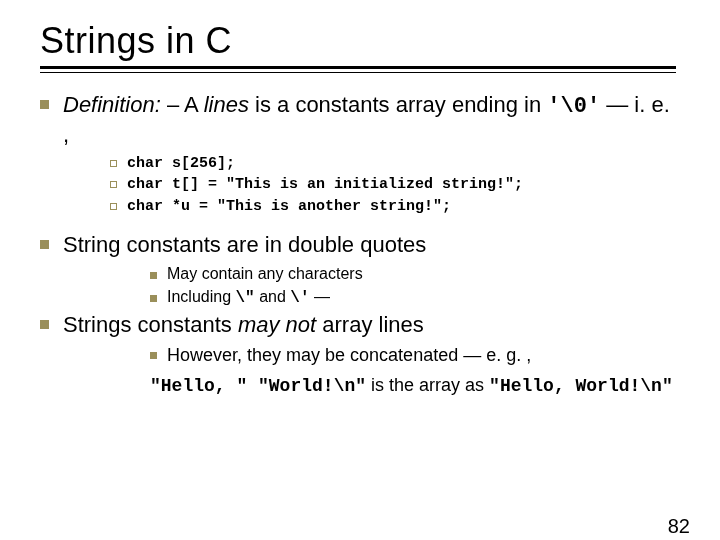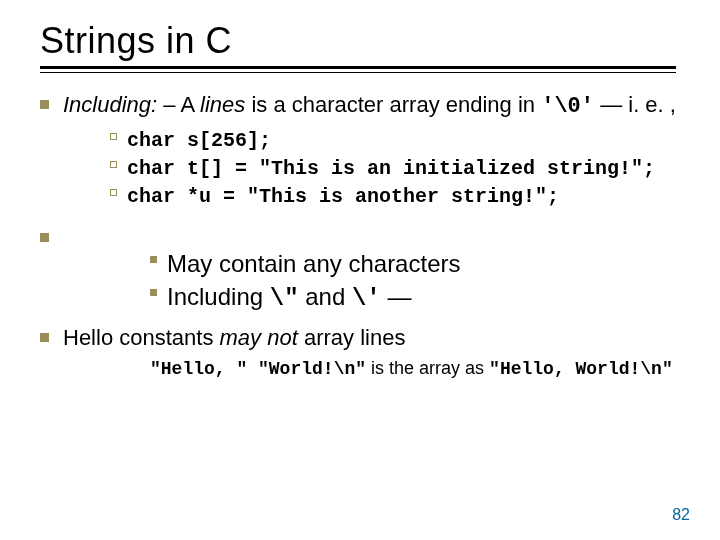--- a/index.html
+++ b/index.html
@@ -70,105 +70,110 @@
     margin-top: 6px;
     margin-right: 10px;
   }
   .code {
     font-family: "Courier New", Courier, monospace;
     font-weight: bold;
   }
   .italic { font-style: italic; }
   .code-list {
     margin: 6px 0 14px 70px;
-    font-size: 20px;
+    font-size: 15px;
     line-height: 1.35;
   }
   .code-list .row { margin-bottom: 1px; }
   .sub-list {
-    margin: 4px 0 10px 110px;
-    font-size: 24px;
+    margin: 4px 0 2px 110px;
+    font-size: 16px;
     line-height: 1.3;
     text-align: center;
   }
   .sub-list .row { margin-bottom: 2px; }
   .sub-note {
     margin: 4px 0 0 110px;
     font-size: 18px;
     line-height: 1.3;
   }
   .sub-note .cont {
     margin-left: 0;
   }
   .pagenum {
     position: absolute;
     right: 30px;
-    bottom: 16px;
-    font-size: 16px;
-    color: #0369a1;
+    bottom: 2px;
+    font-size: 20px;
+    color: #000000;
   }
 </style>
 </head>
 <body>
 
 <div class="slide">
 
   <h1 class="title">Strings in C</h1>
   <hr class="rule-thick">
   <hr class="rule-thin">
 
   <div class="body">
 
     <div class="row">
       <div class="bullet-sq"></div>
       <div>
-        <span class="italic">Including:</span><span> – A </span><span class="italic">lines</span><span> is a character array ending in </span><span class="code">'\0'</span><span> — i. e. ,</span>
+        <span class="italic">Definition:</span><span> – A </span><span class="italic">lines</span><span> is a constants array ending in </span><span class="code">'\0'</span><span> — i. e. ,</span>
       </div>
     </div>
 
     <div class="code-list">
       <div class="row">
         <div class="bullet-hollow"></div>
         <div class="code">char s[256];</div>
       </div>
       <div class="row">
         <div class="bullet-hollow"></div>
         <div class="code">char t[] = "This is an initialized string!";</div>
       </div>
       <div class="row">
         <div class="bullet-hollow"></div>
         <div class="code">char *u = "This is another string!";</div>
       </div>
     </div>
 
     <div class="row">
       <div class="bullet-sq"></div>
+      <div>String constants are in double quotes</div>
     </div>
 
     <div class="sub-list">
       <div class="row">
         <div class="bullet-sq-small"></div>
         <div>May contain any characters</div>
       </div>
       <div class="row">
         <div class="bullet-sq-small"></div>
         <div>
           <span>Including </span><span class="code">\"</span><span> and </span><span class="code">\'</span><span> —</span>
         </div>
       </div>
     </div>
 
     <div class="row">
       <div class="bullet-sq"></div>
       <div>
-        <span>Hello constants </span><span class="italic">may not</span><span> array lines</span>
+        <span>Strings constants </span><span class="italic">may not</span><span> array lines</span>
       </div>
     </div>
 
     <div class="sub-note">
+      <div class="row">
+        <div class="bullet-sq-small"></div>
+        <div>However, they may be concatenated — e. g. ,</div>
+      </div>
       <div class="cont">
         <span class="code">"Hello, " "World!\n"</span><span> is the array as </span><span class="code">"Hello, World!\n"</span>
       </div>
     </div>
 
   </div>
 
   <div class="pagenum">82</div>
 </div>
 

